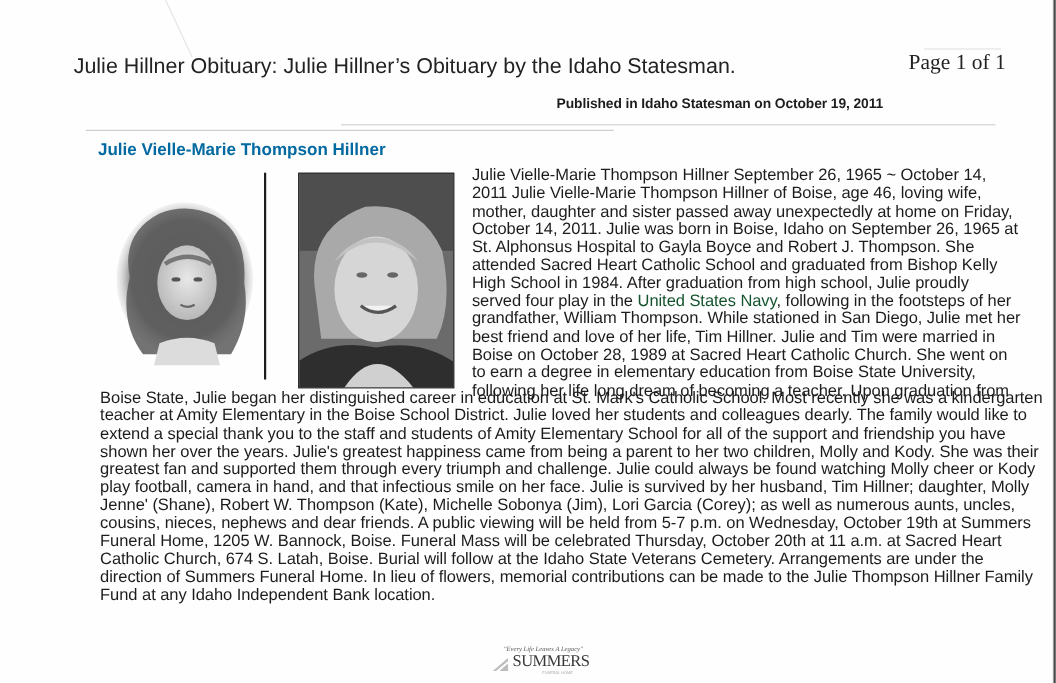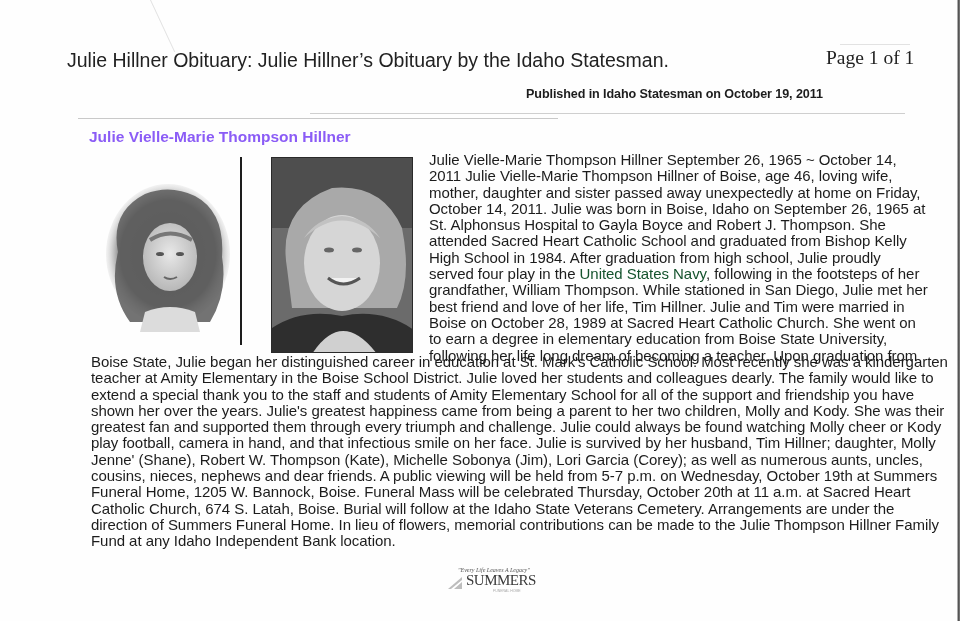--- a/index.html
+++ b/index.html
@@ -14,43 +14,43 @@
     background: #d9d9d9; transform: skewX(25deg); transform-origin: top left; opacity: .8; }
 
   .doc-title { position: absolute; left: 67px; top: 49px;
     font-family: Liberation Sans, sans-serif; font-size: 19.5px; color: #222; white-space: nowrap; }
   .page-num { position: absolute; left: 826px; top: 47px;
     font-family: "Liberation Serif", "DejaVu Serif", serif; font-size: 19.5px; color: #222; white-space: nowrap; }
   .top-hline { position: absolute; left: 840px; top: 44px; width: 70px; height: 1px; background: #e2e2e2; }
 
   .published { position: absolute; left: 506px; top: 87px;
     font-family: "Liberation Sans", "DejaVu Sans", sans-serif; font-weight: bold; font-size: 12.6px; color: #1d1d1d;
-    white-space: nowrap; letter-spacing: -0.1px; margin-left: 20px; }
+    white-space: nowrap; letter-spacing: -0.1px; }
   .rule-a { position: absolute; left: 310px; top: 113px; width: 595px; height: 1px; background: #cfcfcf; }
   .rule-b { position: absolute; left: 78px; top: 118px; width: 480px; height: 1px; background: #c9c9c9; }
 
   .name-heading { position: absolute; left: 89px; top: 128px;
-    font-family: "Liberation Sans", "DejaVu Sans", sans-serif; font-weight: bold; font-size: 15.5px; color: #8b5cf6;
+    font-family: "Liberation Sans", "DejaVu Sans", sans-serif; font-weight: bold; font-size: 15.5px; color: #0369a1;
     white-space: nowrap; }
 
   .photo-left { position: absolute; left: 100px; top: 182px; width: 140px; height: 155px; }
   .divider { position: absolute; left: 240px; top: 157px; width: 2px; height: 188px; background: #1d1d1d; }
   .photo-right { position: absolute; left: 271px; top: 157px; width: 142px; height: 196px;
     border: 1px solid #2a2a2a; box-sizing: border-box; overflow: hidden; background: #5e5e5e; }
 
   .body-text {
     font-family: "Liberation Sans", "DejaVu Sans", sans-serif; font-size: 15px; line-height: 16.3px; color: #1c1c1c;
     white-space: nowrap; letter-spacing: -0.05px;
   }
   .col-text { position: absolute; left: 429px; top: 152px; }
   .full-text { position: absolute; left: 91px; top: 354px; }
   .line { display: block; height: 16.3px; }
   .link { color: #14532d; }
 
-  .logo { position: absolute; left: 448px; top: 567px; width: 100px; height: 28px; text-decoration: underline; }
+  .logo { position: absolute; left: 448px; top: 588px; width: 100px; height: 28px; text-decoration: underline; }
   .logo-tag { position: absolute; left: 10px; top: 0; font-family: "Liberation Serif", serif; font-style: italic;
     font-size: 6px; color: #555; white-space: nowrap; }
   .logo-word { position: absolute; left: 18px; top: 5px; font-family: "Liberation Serif", serif; font-size: 15px;
     color: #3a3a3a; letter-spacing: -0.5px; white-space: nowrap; }
   .logo-mark { position: absolute; left: 0; top: 10px; width: 14px; height: 12px; }
   .logo-sub { position: absolute; left: 45px; top: 22px; font-family: "Liberation Sans", sans-serif; font-size: 3.5px; color: #aaa; white-space: nowrap; }
 </style>
 </head>
 <body>
 

